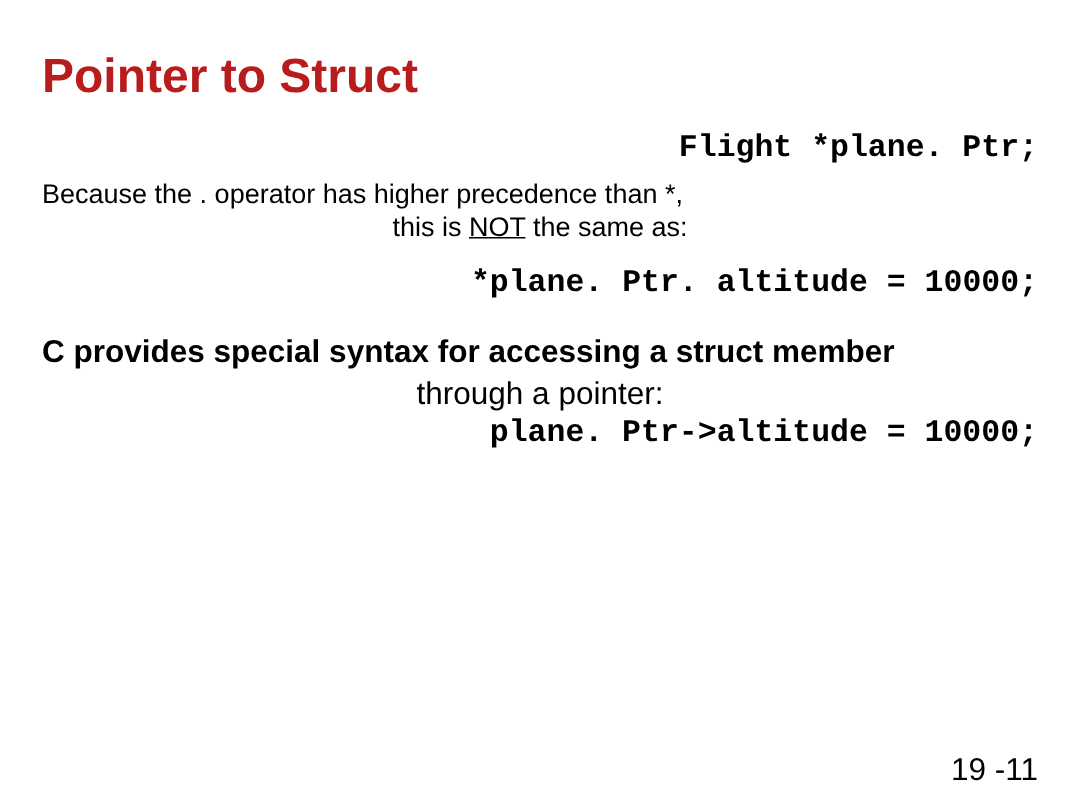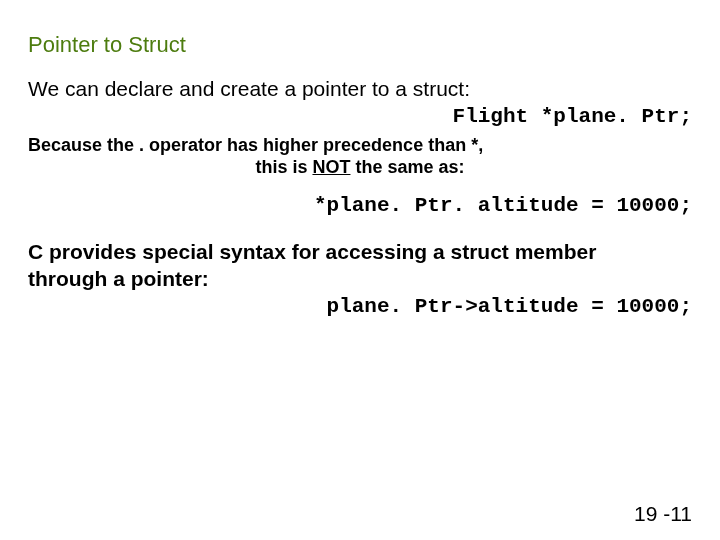--- a/index.html
+++ b/index.html
@@ -12,42 +12,42 @@
     color: #000000;
   }
   .slide {
     box-sizing: border-box;
     width: 720px;
     height: 540px;
     padding: 32px 28px 20px 28px;
     position: relative;
   }
   .title {
-    color: #4d7c0f;
-    font-weight: normal;
-    font-size: 22px;
+    color: #b91c1c;
+    font-weight: bold;
+    font-size: 32px;
     margin: 0 0 18px 0;
   }
   .para {
     font-size: 21px;
     line-height: 1.22;
     margin: 0 0 2px 0;
   }
   .code {
     font-family: "Courier New", Courier, monospace;
     font-weight: bold;
     font-size: 21px;
     line-height: 1.22;
     white-space: pre;
     margin: 0 0 0 34px;
     text-align: right;
   }
   .small {
     font-size: 18px;
-    font-weight: bold;
+    font-weight: normal;
     line-height: 1.22;
     margin: 6px 0 0 0;
   }
   .underline {
     text-decoration: underline;
   }
   .section-gap {
     height: 14px;
   }
   .med-gap {
@@ -60,33 +60,32 @@
     font-size: 21px;
   }
 </style>
 </head>
 <body>
 
 <div class="slide">
 
   <h1 class="title">Pointer to Struct</h1>
 
-  <p class="para">We can declare and create a pointer to a struct:</p>
   <div class="code">Flight *plane. Ptr;</div>
 
 
   <p class="small">Because the . operator has higher precedence than *,</p>
   <p class="small" style="margin-top:0;text-align:center;">
     <span>this is </span><span class="underline">NOT</span><span> the same as:</span>
   </p>
 
   <div class="section-gap"></div>
   <div class="code">*plane. Ptr. altitude = 10000;</div>
 
   <div class="med-gap"></div>
 
   <p class="para" style="font-weight:bold;">C provides special syntax for accessing a struct member</p>
-  <p class="para" style="font-weight:bold;">through a pointer:</p>
+  <p class="para" style="font-weight:normal;text-align:center;">through a pointer:</p>
   <div class="code">plane. Ptr-&gt;altitude = 10000;</div>
 
   <div class="page-num">19 -11</div>
 
 </div>
 
 </body></html>

